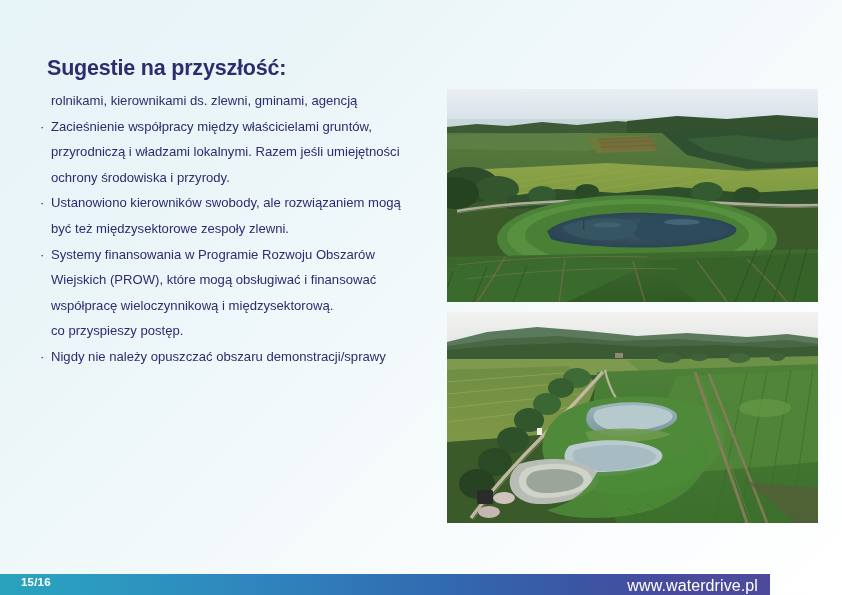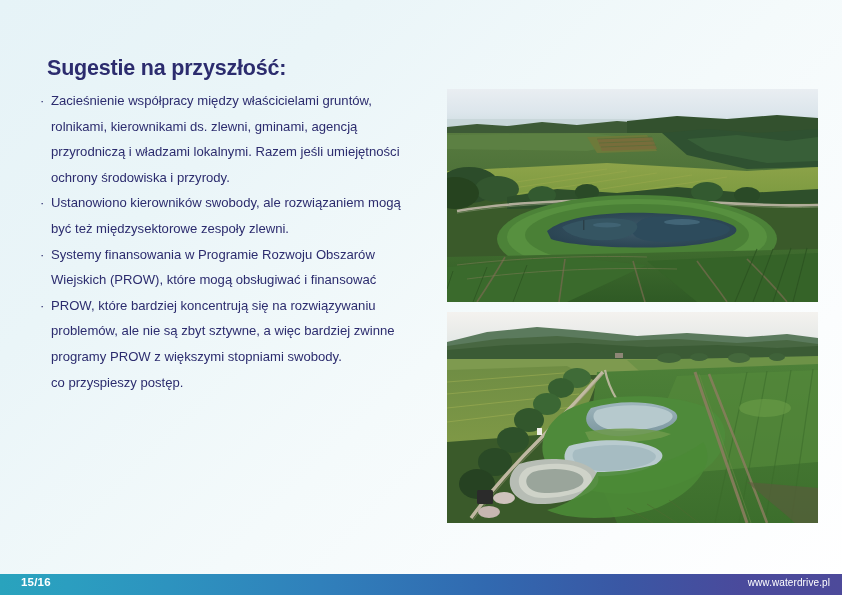--- a/index.html
+++ b/index.html
@@ -84,21 +84,21 @@
     width: 371px;
     height: 211px;
   }
   .photo svg { display: block; width: 100%; height: 100%; }
 
   
   #footer-bar {
     position: absolute;
     left: 0;
     bottom: 0;
-    width: 842px;
+    width: 770px;
     height: 21px;
     background: linear-gradient(to right,
         #29a3bd 0%,
         #2b9ec0 8%,
         #2d93bf 20%,
         #3080bb 38%,
         #3169b0 58%,
         #3a57a4 74%,
         #4a4a9c 88%,
         #4d4a9a 100%);
@@ -109,56 +109,53 @@
     top: 2px;
     font-size: 11.5px;
     font-weight: bold;
     color: #ffffff;
     letter-spacing: 0.2px;
   }
   #footer-url {
     position: absolute;
     right: 12px;
     top: 3px;
-    font-size: 10px;
+    font-size: 16px;
     color: #ffffff;
     letter-spacing: 0.1px;
   }
 </style>
 </head>
 <body>
 
 <div id="slide">
 
   <h1 id="slide-title">Sugestie na przyszłość:</h1>
 
   <div id="bullet-list">
       <div class="bullet-item">
+        <span class="bullet-line cont">rolnikami, kierownikami ds. zlewni, gminami, agencją</span>
         <span class="bullet-line first"><span class="bullet-dot">·</span><span>Zacieśnienie współpracy między właścicielami gruntów,</span></span>
-        <span class="bullet-line cont">rolnikami, kierownikami ds. zlewni, gminami, agencją</span>
         <span class="bullet-line cont">przyrodniczą i władzami lokalnymi. Razem jeśli umiejętności</span>
         <span class="bullet-line cont">ochrony środowiska i przyrody.</span>
       </div>
       <div class="bullet-item">
         <span class="bullet-line first"><span class="bullet-dot">·</span><span>Ustanowiono kierowników swobody, ale rozwiązaniem mogą</span></span>
         <span class="bullet-line cont">być też międzysektorowe zespoły zlewni.</span>
       </div>
       <div class="bullet-item">
         <span class="bullet-line first"><span class="bullet-dot">·</span><span>Systemy finansowania w Programie Rozwoju Obszarów</span></span>
         <span class="bullet-line cont">Wiejskich (PROW), które mogą obsługiwać i finansować</span>
-      </div>
-      <div class="bullet-item">
-        <span class="bullet-line first"><span class="bullet-dot">·</span><span>PROW, które bardziej koncentrują się na rozwiązywaniu</span></span>
-        <span class="bullet-line cont">problemów, ale nie są zbyt sztywne, a więc bardziej zwinne</span>
-        <span class="bullet-line cont">programy PROW z większymi stopniami swobody.</span>
+        <span class="bullet-line cont">współpracę wieloczynnikową i międzysektorową.</span>
       </div>
       <div class="bullet-item">
         <span class="bullet-line cont">co przyspieszy postęp.</span>
       </div>
       <div class="bullet-item">
+        <span class="bullet-line first"><span class="bullet-dot">·</span><span>Nigdy nie należy opuszczać obszaru demonstracji/sprawy</span></span>
       </div>
     </div>
 
   <div class="photo" id="photo-top">
     <svg viewBox="0 0 371 213" preserveAspectRatio="none">
       <defs>
         <linearGradient id="skyT" x1="0" y1="0" x2="0" y2="1">
           <stop offset="0%" stop-color="#e9eef2"></stop>
           <stop offset="60%" stop-color="#dde6ec"></stop>
           <stop offset="100%" stop-color="#cfdde2"></stop>

